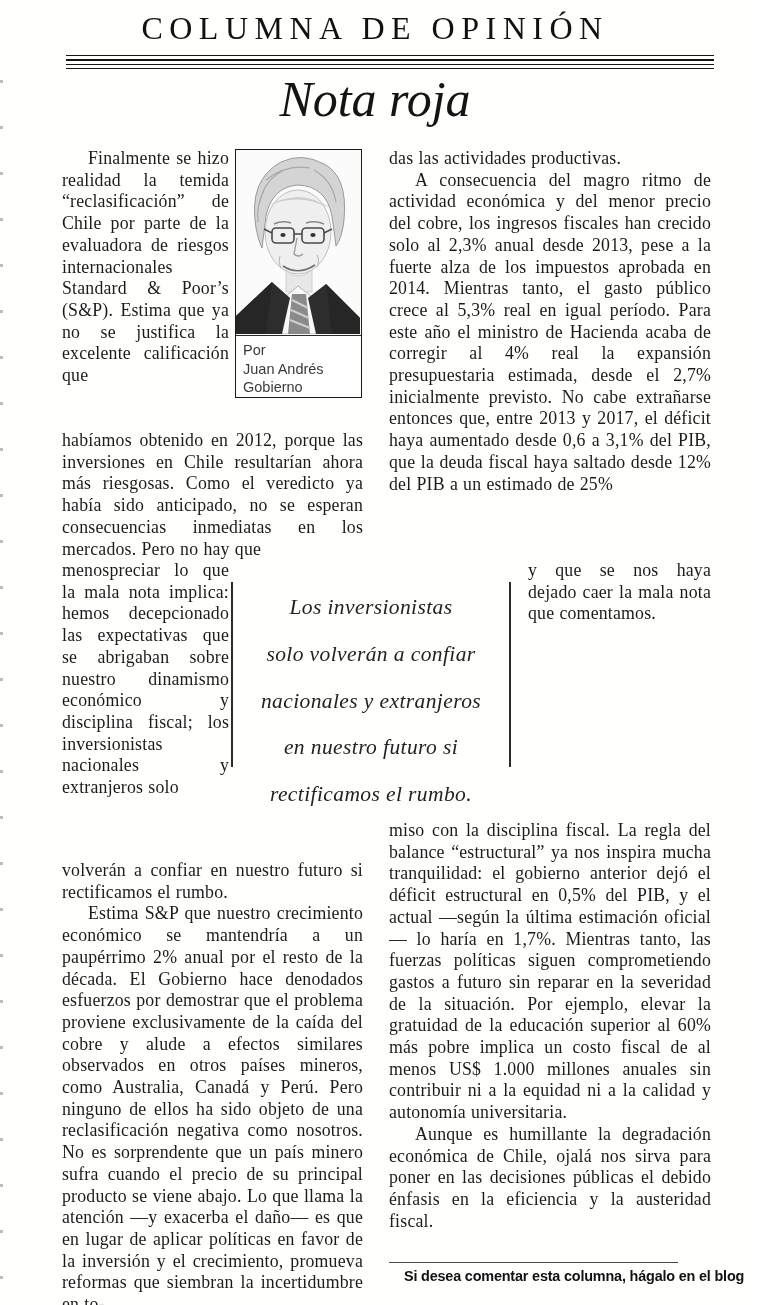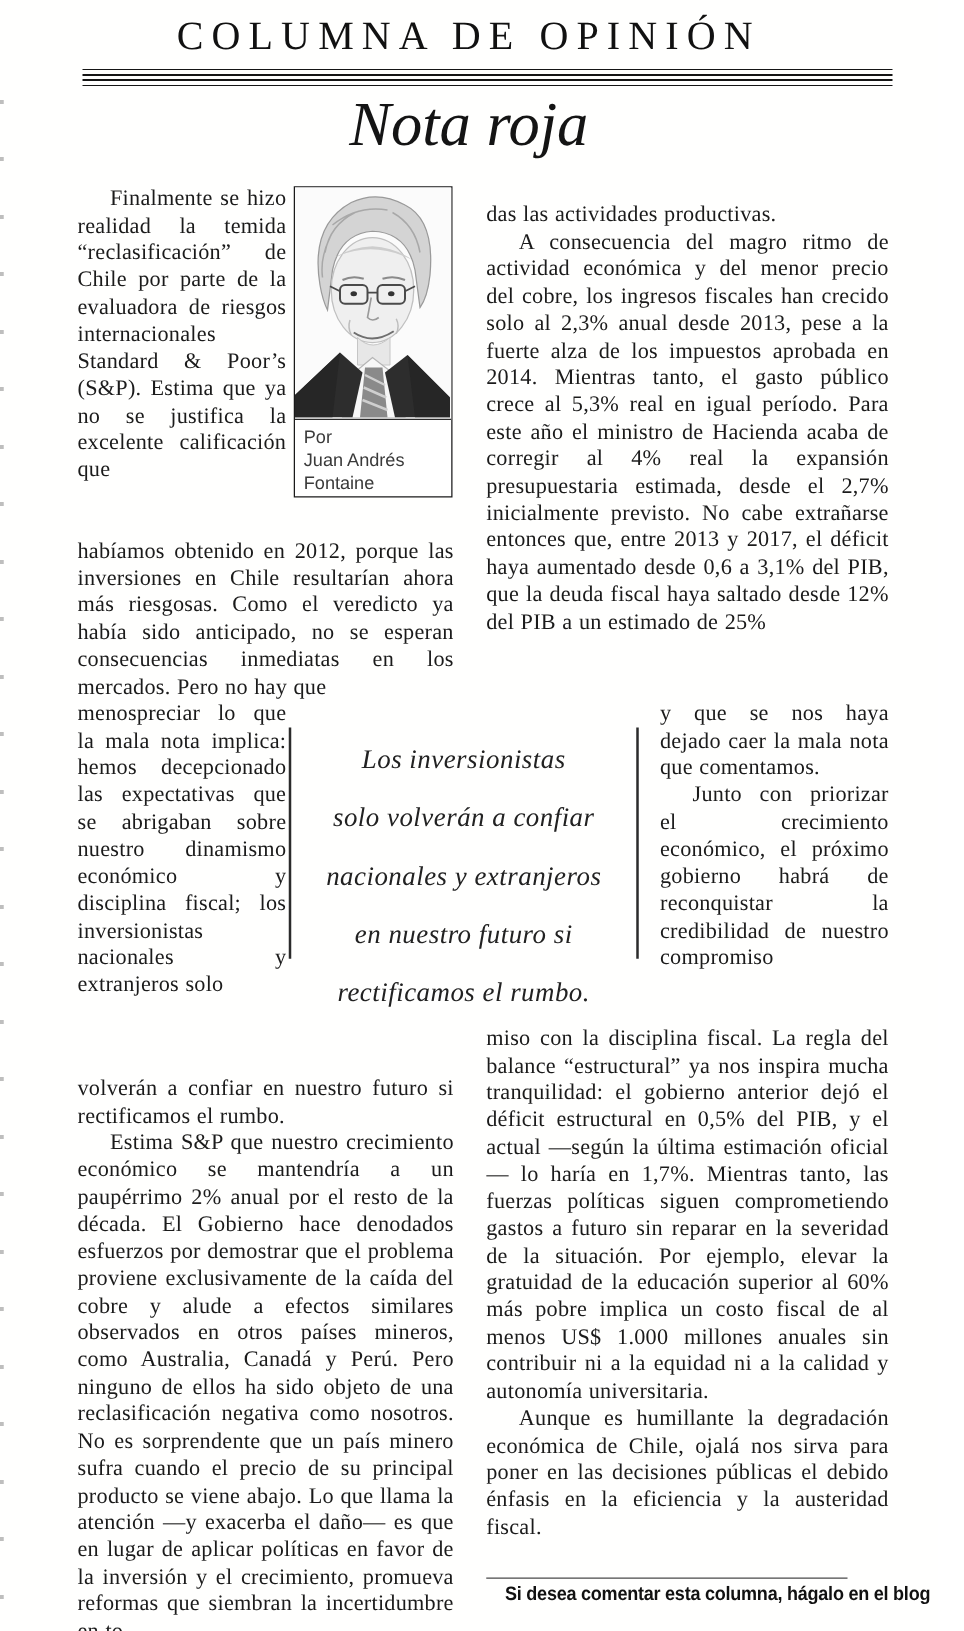--- a/index.html
+++ b/index.html
@@ -26,21 +26,21 @@
   .tblock{position:absolute;overflow:hidden;}
   .tblock p{
     margin:0;text-align:justify;font-size:17.8px;line-height:21.7px;
     letter-spacing:.2px;word-spacing:.5px;color:#1b1b1b;hyphens:auto;
   }
   .tblock p.indent{text-indent:26px;}
   #blk-l1{left:62px;top:148px;width:167px;height:284px;}
   #blk-l2{left:62px;top:430px;width:301px;height:132px;}
   #blk-l3{left:62px;top:560px;width:167px;height:262px;}
   #blk-l4{left:62px;top:820px;width:301px;height:482px;margin-top:40px;}
-  #blk-r1{left:389px;top:148px;width:322px;height:414px;margin-top:13px;}
+  #blk-r1{left:389px;top:148px;width:322px;height:414px;}
   #blk-r2{left:528px;top:560px;width:183px;height:262px;}
   #blk-r3{left:389px;top:820px;width:322px;height:450px;}
   
   .photo-box{
     position:absolute;left:235px;top:149px;width:127px;height:249px;
     border:1.5px solid #1a1a1a;box-sizing:border-box;background:#fff;
   }
   .photo-box .photo{
     width:100%;height:186px;border-bottom:1.2px solid #2a2a2a;box-sizing:border-box;
     overflow:hidden;background:#fcfcfc;
@@ -97,21 +97,20 @@
       <p>volverán a confiar en nuestro futuro si rectificamos el rumbo.</p>
       <p class="indent">Estima S&amp;P que nuestro crecimiento económico se mantendría a un paupérrimo 2% anual por el resto de la década. El Gobierno hace denodados esfuerzos por demostrar que el problema proviene exclusivamente de la caída del cobre y alude a efectos similares observados en otros países mineros, como Australia, Canadá y Perú. Pero ninguno de ellos ha sido objeto de una reclasificación negativa como nosotros. No es sorprendente que un país minero sufra cuando el precio de su principal producto se viene abajo. Lo que llama la atención —y exacerba el daño— es que en lugar de aplicar políticas en favor de la inversión y el crecimiento, promueva reformas que siembran la incertidumbre en to-</p>
     </div>
 
   <div class="tblock" id="blk-r1">
       <p>das las actividades productivas.</p>
       <p class="indent">A consecuencia del magro ritmo de actividad económica y del menor precio del cobre, los ingresos fiscales han crecido solo al 2,3% anual desde 2013, pese a la fuerte alza de los impuestos aprobada en 2014. Mientras tanto, el gasto público crece al 5,3% real en igual período. Para este año el ministro de Hacienda acaba de corregir al 4% real la expansión presupuestaria estimada, desde el 2,7% inicialmente previsto. No cabe extrañarse entonces que, entre 2013 y 2017, el déficit haya aumentado desde 0,6 a 3,1% del PIB, que la deuda fiscal haya saltado desde 12% del PIB a un estimado de 25%</p>
     </div>
   <div class="tblock" id="blk-r2">
       <p>y que se nos haya dejado caer la mala nota que comentamos.</p>
-      <p class="indent">Junto con priorizar el crecimiento económico, el próximo gobierno habrá de reconquistar la credibilidad de nuestro compromiso</p>
     </div>
   <div class="tblock" id="blk-r3">
       <p>miso con la disciplina fiscal. La regla del balance “estructural” ya nos inspira mucha tranquilidad: el gobierno anterior dejó el déficit estructural en 0,5% del PIB, y el actual —según la última estimación oficial— lo haría en 1,7%. Mientras tanto, las fuerzas políticas siguen comprometiendo gastos a futuro sin reparar en la severidad de la situación. Por ejemplo, elevar la gratuidad de la educación superior al 60% más pobre implica un costo fiscal de al menos US$ 1.000 millones anuales sin contribuir ni a la equidad ni a la calidad y autonomía universitaria.</p>
       <p class="indent">Aunque es humillante la degradación económica de Chile, ojalá nos sirva para poner en las decisiones públicas el debido énfasis en la eficiencia y la austeridad fiscal.</p>
     </div>
 
   <div class="photo-box">
     <div class="photo">
       <svg width="124" height="184" viewBox="0 0 124 184" xmlns="http://www.w3.org/2000/svg">
         <rect width="124" height="184" fill="#fbfbfb"></rect>
@@ -146,21 +145,21 @@
 
         <path d="M0,184 L0,166 L36,132 L54,148 L46,184 Z" fill="#2d2d2d"></path>
         <path d="M124,184 L124,168 L90,134 L72,148 L80,184 Z" fill="#2d2d2d"></path>
         <path d="M36,132 L30,184 L0,184 L0,166 Z" fill="#262626"></path>
         <path d="M90,134 L96,184 L124,184 L124,168 Z" fill="#262626"></path>
       </svg>
     </div>
     <div class="caption">
       <div>Por</div>
       <div>Juan Andrés</div>
-      <div>Fontaine</div>
+      <div>Gobierno</div>
     </div>
   </div>
 
   <div class="pull-quote">
     <div class="pq-rule left"></div>
     <div class="pq-rule right"></div>
     <div class="pq-text">
         <div class="pq-line">Los inversionistas</div>
         <div class="pq-line">solo volverán a confiar</div>
         <div class="pq-line">nacionales y extranjeros</div>

